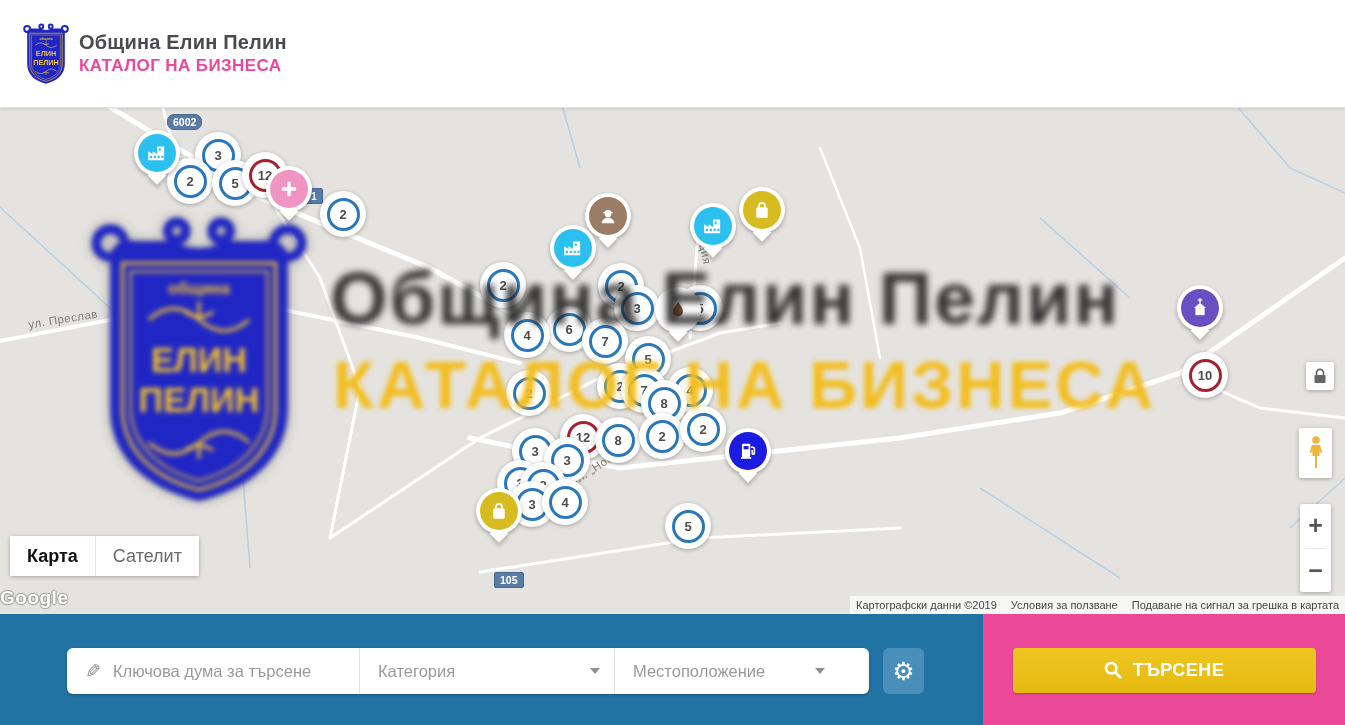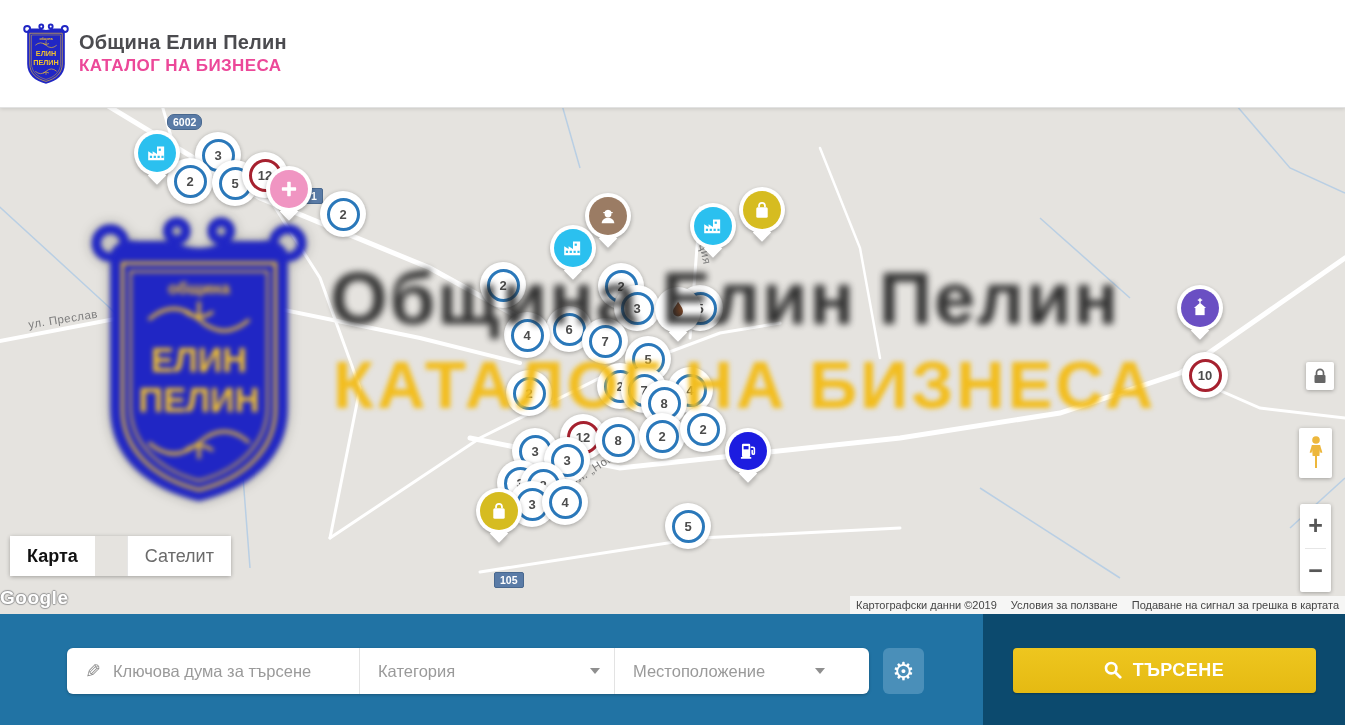--- a/index.html
+++ b/index.html
@@ -40,40 +40,40 @@
               filter:blur(2.5px) drop-shadow(0 0 6px rgba(0,0,0,.35)); }
   .wm-title { position:absolute; left:330px; top:148px; z-index:4; font-size:74px; font-weight:700; color:#232323;
               letter-spacing:2px; white-space:nowrap; filter:blur(3.5px); opacity:.92; }
   .wm-sub { position:absolute; left:333px; top:238px; z-index:4; font-size:67px; font-weight:700; color:#f2bd1e;
             letter-spacing:3px; white-space:nowrap; filter:blur(2.6px); }
 
   
   .maptype { position:absolute; left:10px; top:428px; z-index:5; display:flex; box-shadow:0 1px 4px rgba(0,0,0,.3); border-radius:2px; }
   .maptype-btn { height:40px; padding:0 17px; background:#fff; display:flex; align-items:center; font-size:18px; cursor:pointer; }
   .maptype-btn.active { font-weight:700; color:#111; }
-  .maptype-btn.inactive { color:#6b6b6b; border-left:1px solid #e6e6e6;margin-left:32px; }
+  .maptype-btn.inactive { color:#6b6b6b; border-left:1px solid #e6e6e6; }
   .google-logo { position:absolute; left:0; top:479px; z-index:5; font-size:19px; font-weight:700; color:#fff; letter-spacing:.5px;
                  text-shadow:0 1px 1px #9a9a9a, 1px 0 1px #9a9a9a, -1px 0 1px #9a9a9a, 0 -1px 1px #9a9a9a; cursor:pointer; }
   .attribution { position:absolute; right:0; top:488px; z-index:6; height:18px; background:rgba(250,250,250,.8);
                  display:flex; align-items:center; padding:0 6px; gap:14px; }
   .attribution span { font-size:11px; color:#454545; white-space:nowrap; }
   .attribution .link { cursor:pointer; }
   .ctl-lock { position:absolute; left:1306px; top:254px; z-index:5; width:28px; height:28px; background:#fff; border-radius:2px;
               box-shadow:0 1px 4px rgba(0,0,0,.3); display:flex; align-items:center; justify-content:center; cursor:pointer; }
   .ctl-pegman { position:absolute; left:1299px; top:320px; z-index:5; width:33px; height:50px; background:#fff; border-radius:2px;
                 box-shadow:0 1px 4px rgba(0,0,0,.3); display:flex; align-items:center; justify-content:center; cursor:pointer; }
   .ctl-zoom { position:absolute; left:1300px; top:396px; z-index:5; width:31px; height:88px; background:#fff; border-radius:2px;
               box-shadow:0 1px 4px rgba(0,0,0,.3); display:flex; flex-direction:column; }
   .zoom-btn { flex:1; display:flex; align-items:center; justify-content:center; font-size:25px; font-weight:700; color:#575757; cursor:pointer; }
   .zoom-divider { height:1px; background:#e6e6e6; margin:0 5px; }
 
   
   .searchbar { position:relative; height:111px; background:#2173a4; display:flex; }
   .sb-left { position:relative; width:983px; height:100%; }
-  .sb-right { position:relative; flex:1; background:#0c4a6e; display:flex; align-items:center; justify-content:center; }
+  .sb-right { position:relative; flex:1; background:#ec4899; display:flex; align-items:center; justify-content:center; }
   .pill { position:absolute; left:67px; top:34px; width:802px; height:46px; background:#fff; border-radius:6px;
           box-shadow:0 1px 3px rgba(0,0,0,.25); display:flex; align-items:stretch; }
   .pill-section { display:flex; align-items:center; }
   .sec-keyword { width:292px; padding-left:18px; }
   .pencil { font-family:"DejaVu Sans",sans-serif; font-size:19px; color:#8d8d8d; margin-right:12px; transform:scaleX(-1); }
   .keyword-input { border:none; outline:none; flex:1; font-size:16.5px; color:#0369a1; font-family:"Liberation Sans",sans-serif; min-width:0; }
   .keyword-input::placeholder { color:#9a9a9a; }
   .sec-select { border-left:1px solid #e3e3e3; padding:0 14px 0 18px; cursor:pointer; justify-content:space-between; }
   .sec-cat { width:255px; } .sec-loc { width:225px; }
   .select-text { font-size:16.5px; color:#9a9a9a; }

